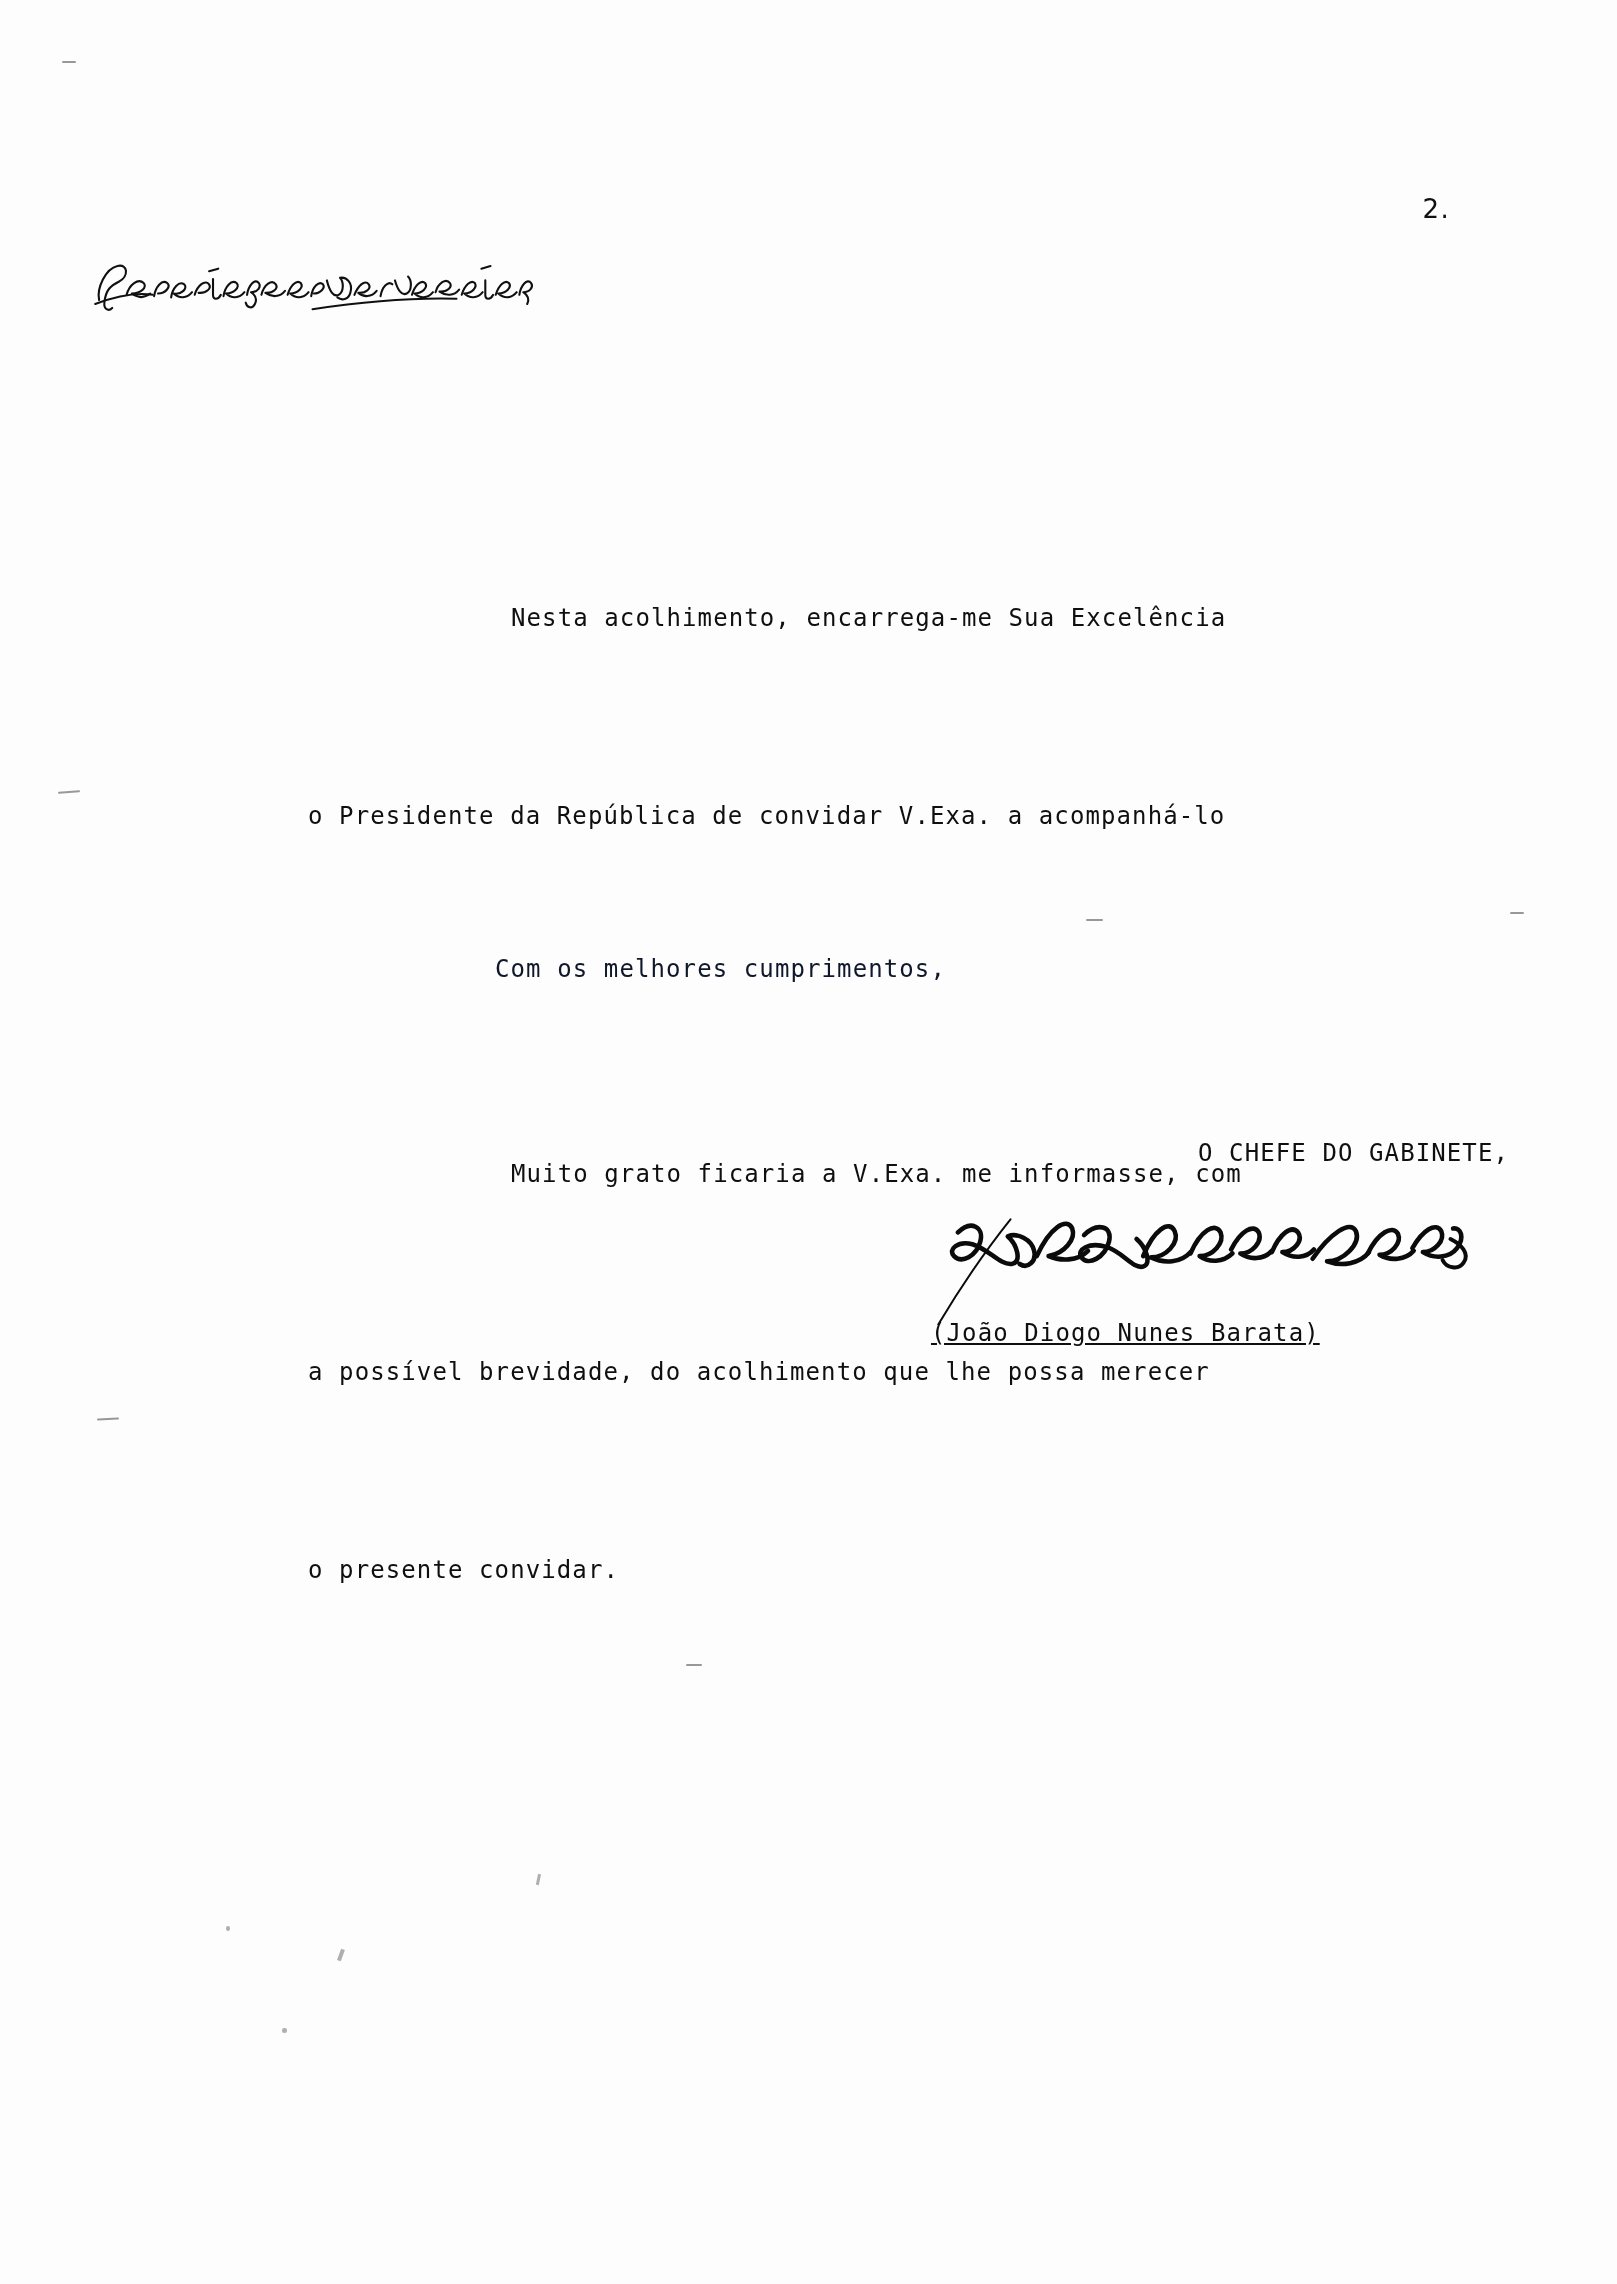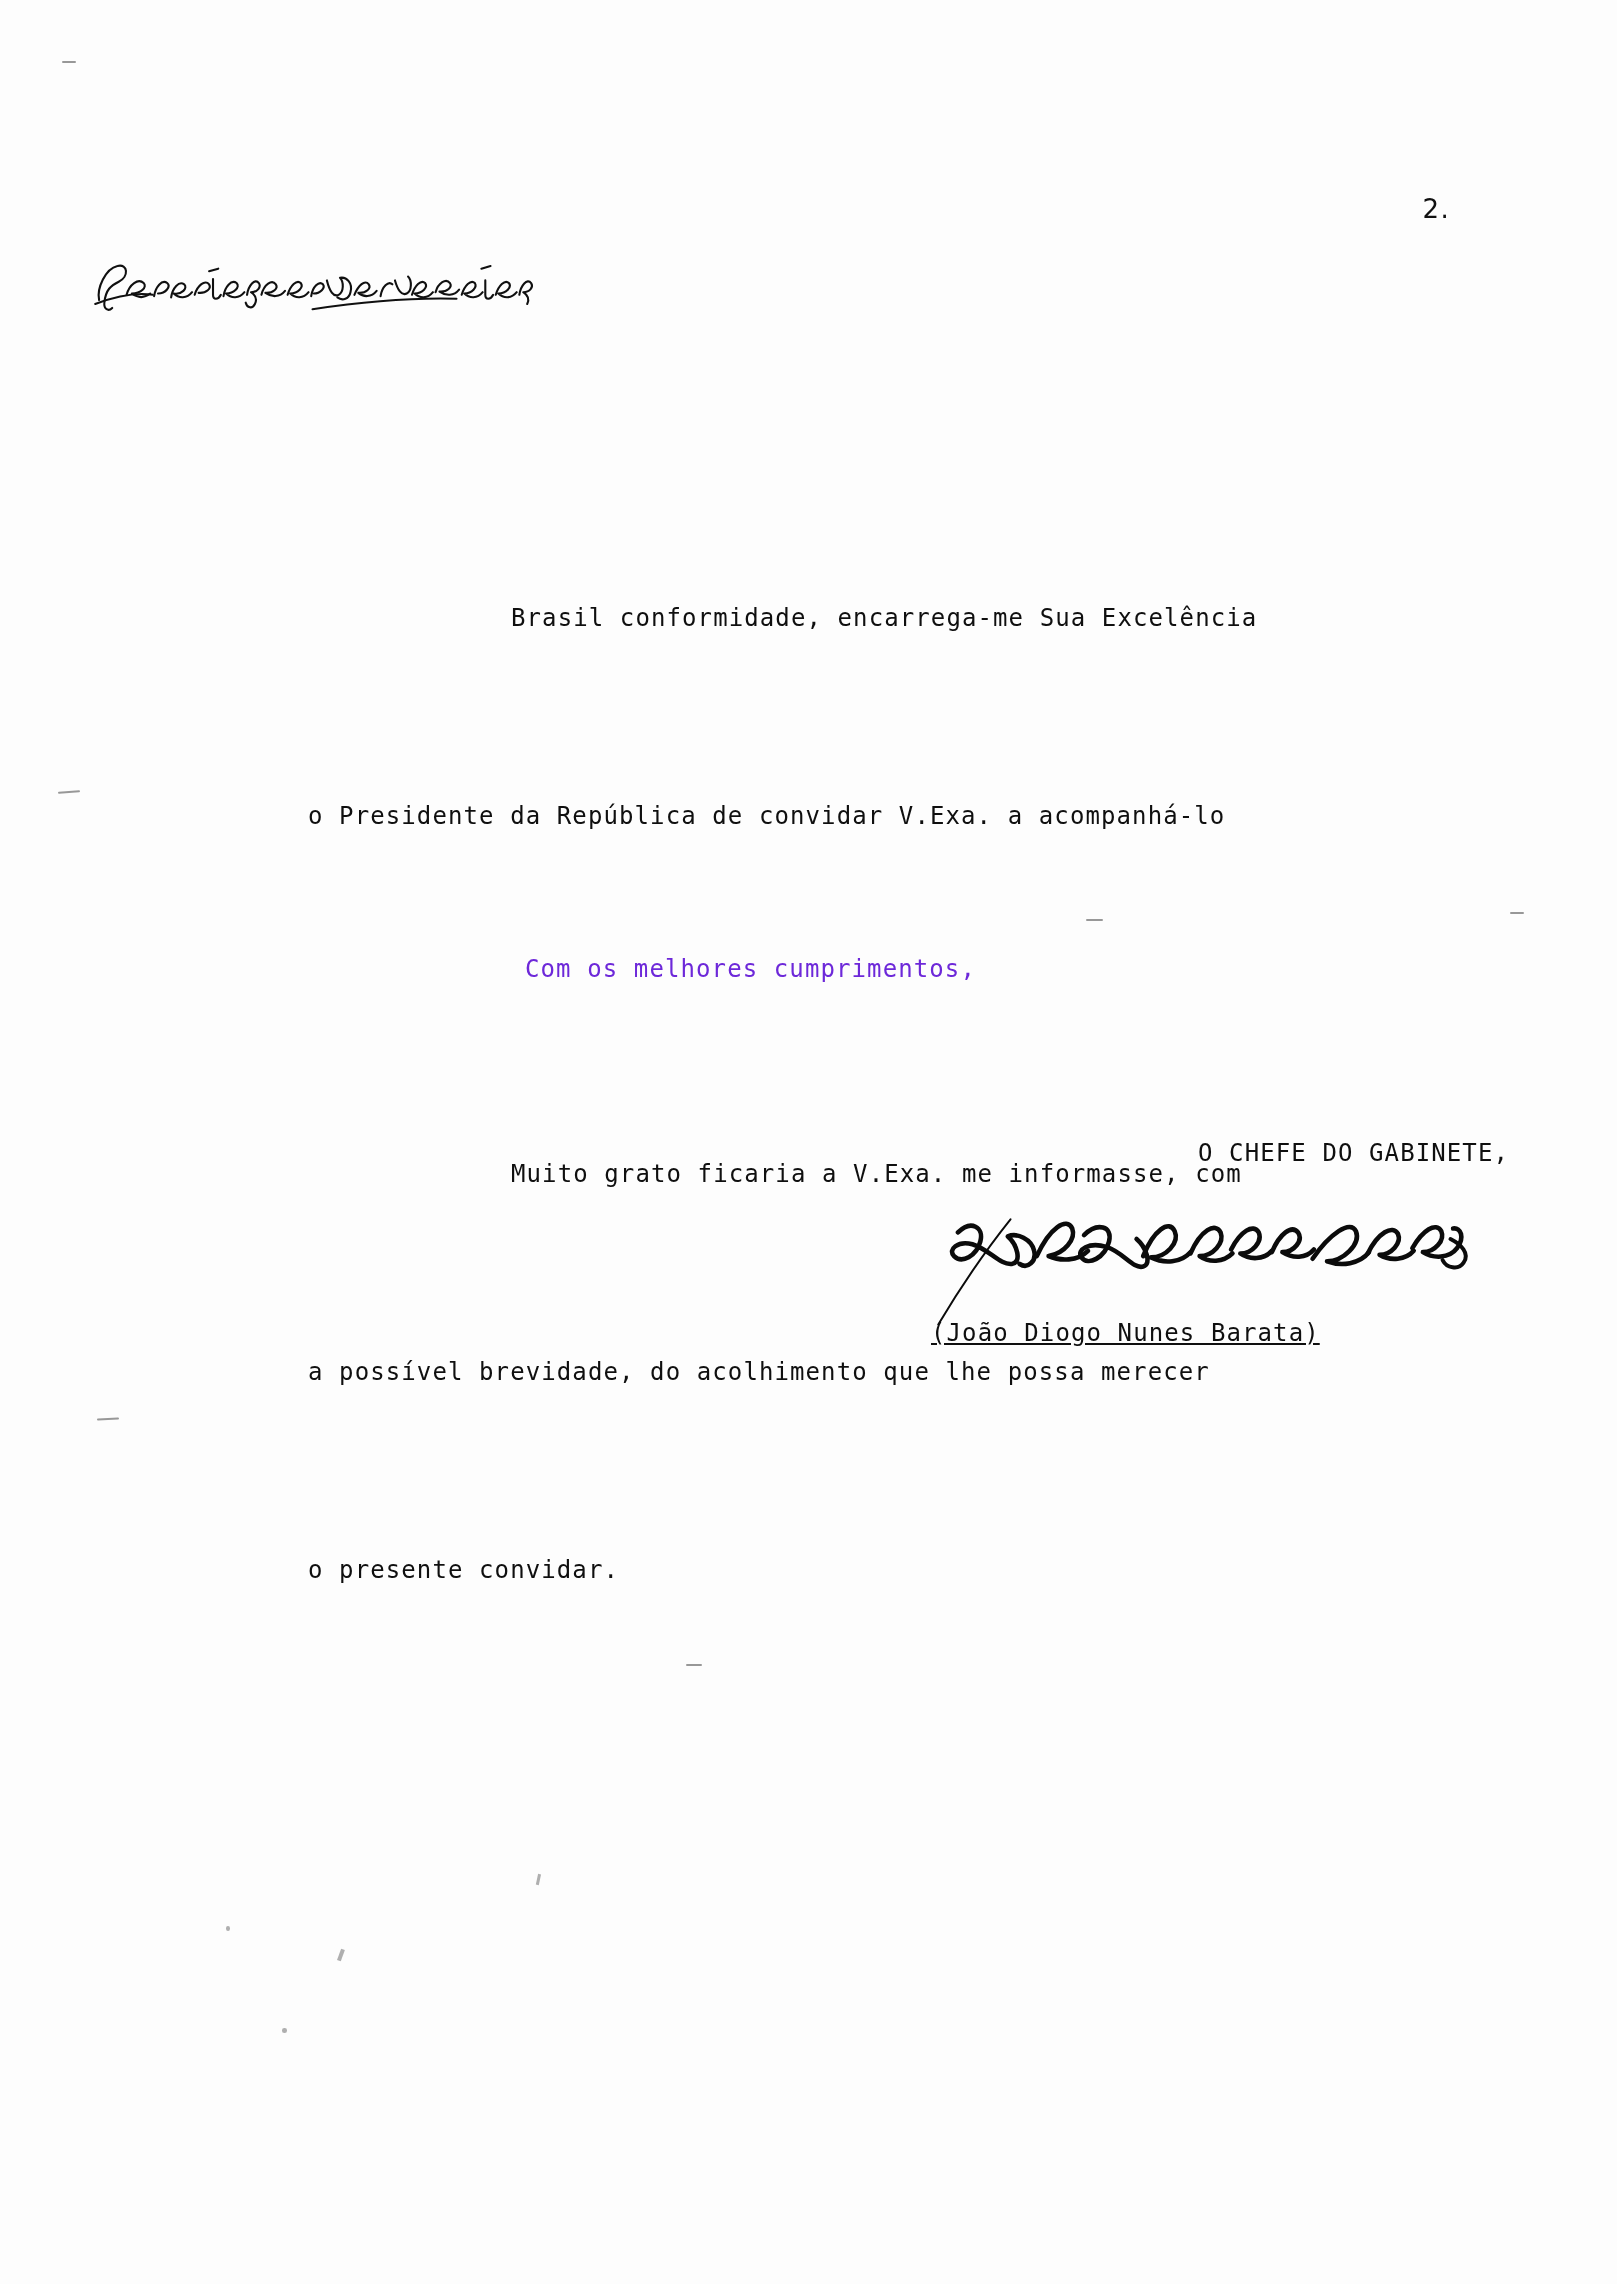--- a/index.html
+++ b/index.html
@@ -58,25 +58,25 @@
   }
   .para .indent {
     display: inline-block;
     width: 203px;
   }
   .para-line { display: block; }
 
   .closing {
     position: absolute;
     top: 955px;
-    left: 525px;
-    font-family: "DejaVu Sans Mono", monospace;
-    font-size: 24px;
-    letter-spacing: 1.1px;
-    color: #6d28d9;
+    left: 495px;
+    font-family: "DejaVu Sans Mono", monospace;
+    font-size: 24px;
+    letter-spacing: 1.1px;
+    color: #0f172a;
   }
 
   .signature-block {
     position: absolute;
     top: 1139px;
     left: 984px;
     width: 525px;
   }
   .sig-title {
     font-family: "DejaVu Sans Mono", monospace;
@@ -150,21 +150,21 @@
         <path d="M604 48 L604 70 C604 78 612 78 616 70"></path>
         <path d="M598 30 L612 26"></path>
         <path d="M620 70 C624 56 634 46 640 52 C645 58 636 68 624 68 C632 76 644 76 652 66"></path>
         <path d="M656 70 C658 56 668 44 674 52 C678 58 672 66 662 66 C668 70 672 76 668 84"></path>
       </g>
     </svg>
   </div>
 
   <div class="body-text">
     <p class="para">
-      <span class="para-line"><span class="indent"></span><span>Brasil conformidade, encarrega-me Sua Excelência</span></span>
+      <span class="para-line"><span class="indent"></span><span>Nesta acolhimento, encarrega-me Sua Excelência</span></span>
       <span class="para-line">o Presidente da República de convidar V.Exa. a acompanhá-lo</span>
     </p>
     <p class="para">
       <span class="para-line"><span class="indent"></span><span>Muito grato ficaria a V.Exa. me informasse, com</span></span>
       <span class="para-line">a possível brevidade, do acolhimento que lhe possa merecer</span>
       <span class="para-line">o presente convidar.</span>
     </p>
   </div>
 
   <div class="closing">Com os melhores cumprimentos,</div>

